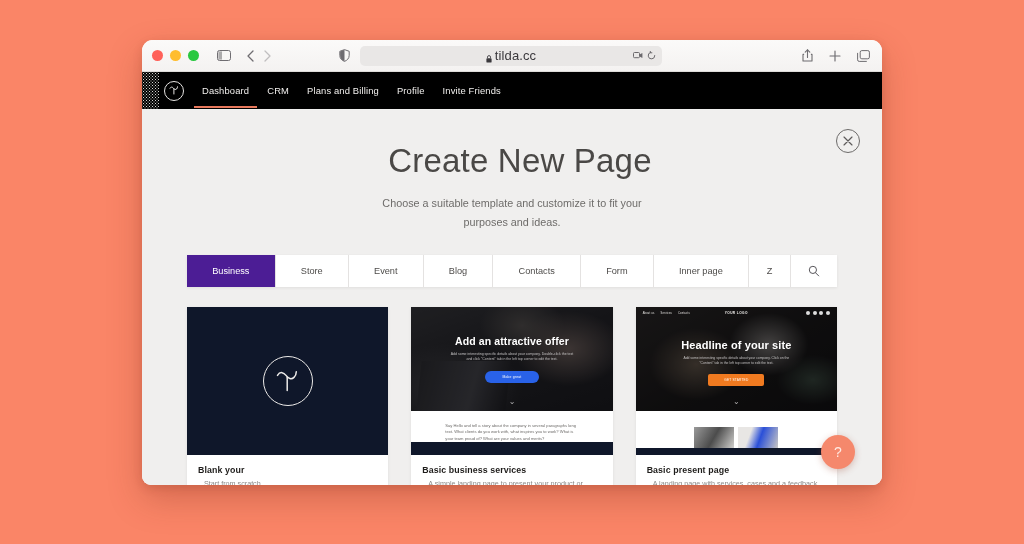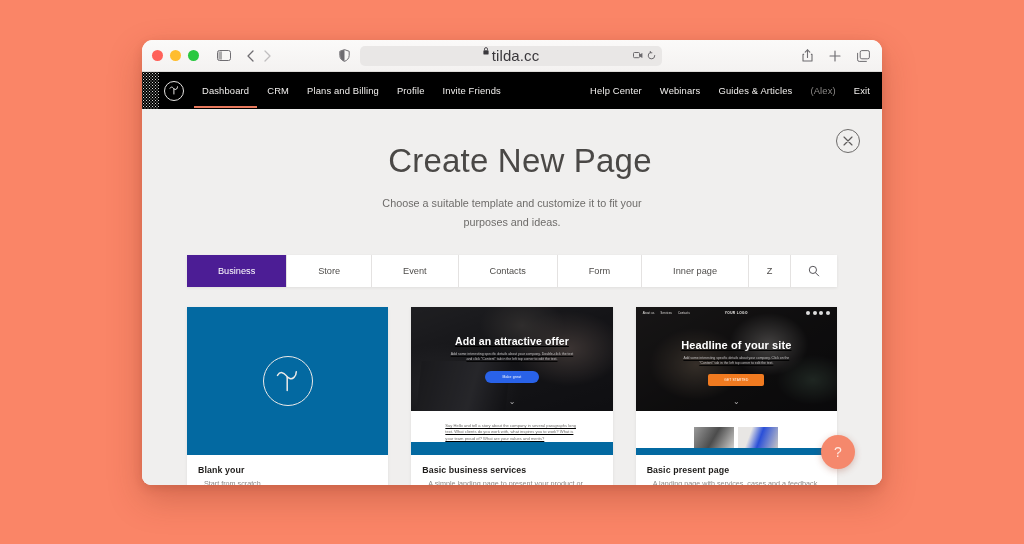--- a/index.html
+++ b/index.html
@@ -47,22 +47,22 @@
 
   #url-bar {
     margin-left: 10px;
     width: 302px; height: 20px;
     background: #e9e7e6;
     border-radius: 5px;
     display: flex; align-items: center; justify-content: center;
     position: relative;
   }
   #url-text {
-    font-size: 15px; color: #3a383c; letter-spacing: .1px;
-    display: flex; align-items: flex-start; gap: 3px;
+    font-size: 13px; color: #3a383c; letter-spacing: .1px;
+    display: flex; align-items: flex-end; gap: 3px;
   }
   #url-right {
     position: absolute; right: 6px; top: 0; bottom: 0;
     display: flex; align-items: center; gap: 4px;
     color: #6b696d;
   }
   #chrome-right {
     position: absolute; right: 12px; top: 0; bottom: 0;
     display: flex; align-items: center; gap: 16px;
     color: #55535a;
@@ -169,21 +169,21 @@
   }
   .tpl-card {
     flex: 1 1 0;
     background: #ffffff;
     box-shadow: 0 1px 3px rgba(0,0,0,0.08);
     overflow: hidden;
     cursor: pointer;
     height: 180px;
     position: relative;
   }
-  .tpl-preview { height: 148px; overflow: hidden; position: relative; background:#0369a1;text-decoration:underline; }
+  .tpl-preview { height: 148px; overflow: hidden; position: relative; background:#0f172a; }
   .tpl-caption {
     font-size: 8.8px; font-weight: bold; color: #1f1d1b;
     padding: 10px 11px 0 11px; letter-spacing: .1px;
   }
   .tpl-desc {
     font-size: 7.2px; color: #8a8886; padding: 4px 17px 0;
     line-height: 1.45;
   }
 
   
@@ -375,44 +375,38 @@
           <path d="M4.9 2.9v5.1" fill="none" stroke="currentColor" stroke-width="0.95" stroke-linecap="round"></path>
         </svg>
     </div>
 
     <div class="nav-link active">Dashboard</div>
     <div class="nav-link">CRM</div>
     <div class="nav-link">Plans and Billing</div>
     <div class="nav-link">Profile</div>
     <div class="nav-link">Invite Friends</div>
 
-    <div id="nav-right">
-      <div class="nav-link">Help Center</div>
-      <div class="nav-link">Webinars</div>
-      <div class="nav-link">Guides &amp; Articles</div>
-      <div class="nav-link nav-dim">(Alex)</div>
-      <div class="nav-link">Exit</div>
-    </div>
   </div>
 
   <div id="page-body">
 
     <div id="close-button">
       <svg width="10" height="10" viewBox="0 0 10 10">
           <path d="M1 1l8 8M9 1l-8 8" fill="none" stroke="currentColor" stroke-width="1.15" stroke-linecap="round"></path>
         </svg>
     </div>
 
     <h1 id="page-title">Create New Page</h1>
     <p id="page-subtitle">Choose a suitable template and customize it to fit your purposes and ideas.</p>
 
     <div id="category-tabs">
       <div class="cat-tab active">Business</div>
       <div class="cat-tab">Store</div>
       <div class="cat-tab">Event</div>
+      <div class="cat-tab">Blog</div>
       <div class="cat-tab">Contacts</div>
       <div class="cat-tab">Form</div>
       <div class="cat-tab">Inner page</div>
       <div class="cat-tab narrow">Z</div>
       <div class="cat-tab search-tab">
         <span>
           <svg width="12" height="12" viewBox="0 0 12 12">
               <circle cx="4.9" cy="4.9" r="3.6" fill="none" stroke="currentColor" stroke-width="1"></circle>
               <path d="M7.6 7.8l3.1 3.1" fill="none" stroke="currentColor" stroke-width="1" stroke-linecap="round"></path>
             </svg>

